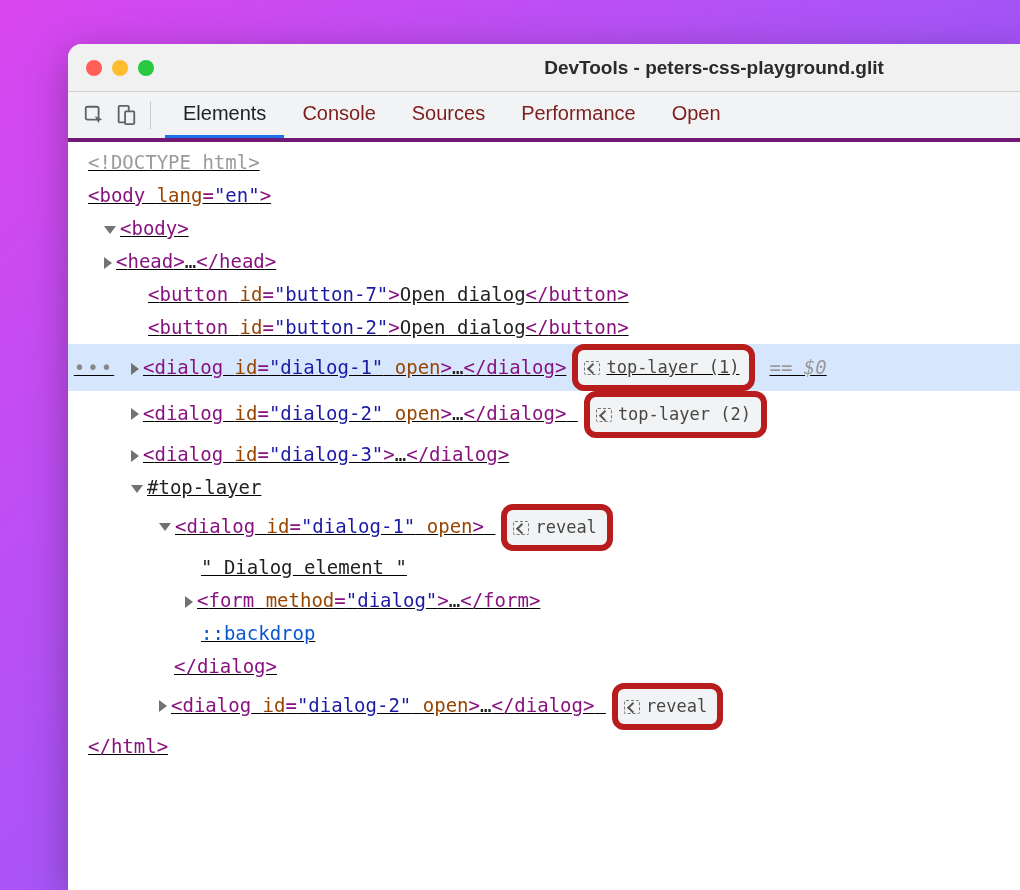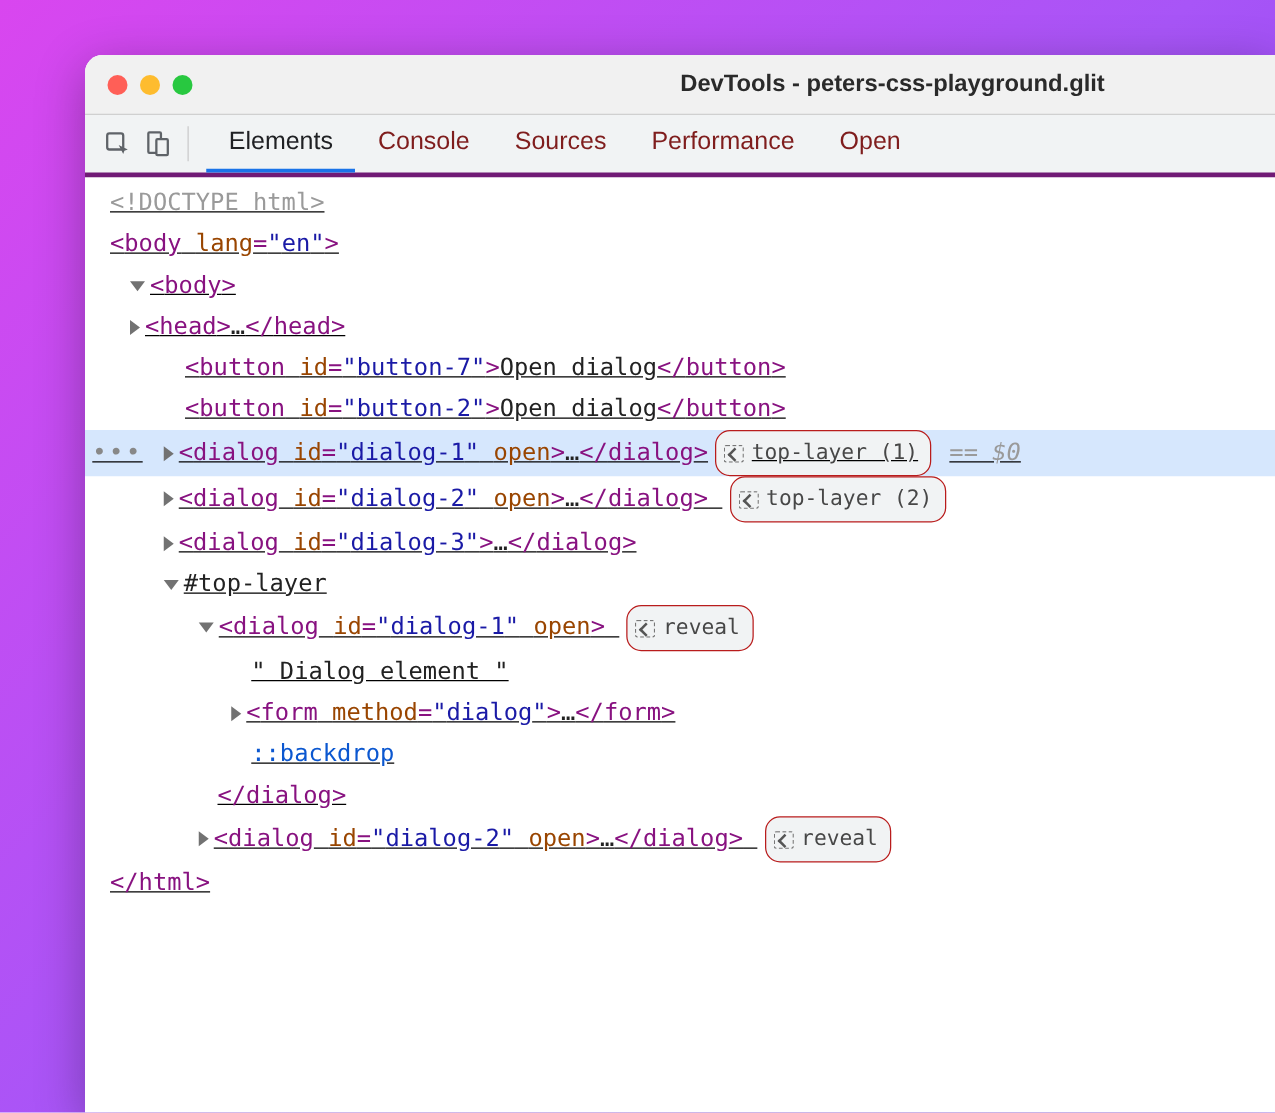--- a/index.html
+++ b/index.html
@@ -122,21 +122,21 @@
     color: #888;
     display: inline-block;
     flex-shrink: 0;
     letter-spacing: 2px;
   }
   .badge {
     display: inline-flex;
     align-items: center;
     gap: 6px;
     background: #f1f3f4;
-    border: 1px solid #b91c1c;
+    border: 6px solid #b91c1c;
     border-radius: 12px;
     padding: 1px 10px 1px 6px;
     font-size: 17px;
     color: #474747;
     margin-left: 6px;
     vertical-align: 1px;
     font-family: Menlo, Monaco, Consolas, monospace;
   }
   .badge-icon {
     width: 16px; height: 14px;

